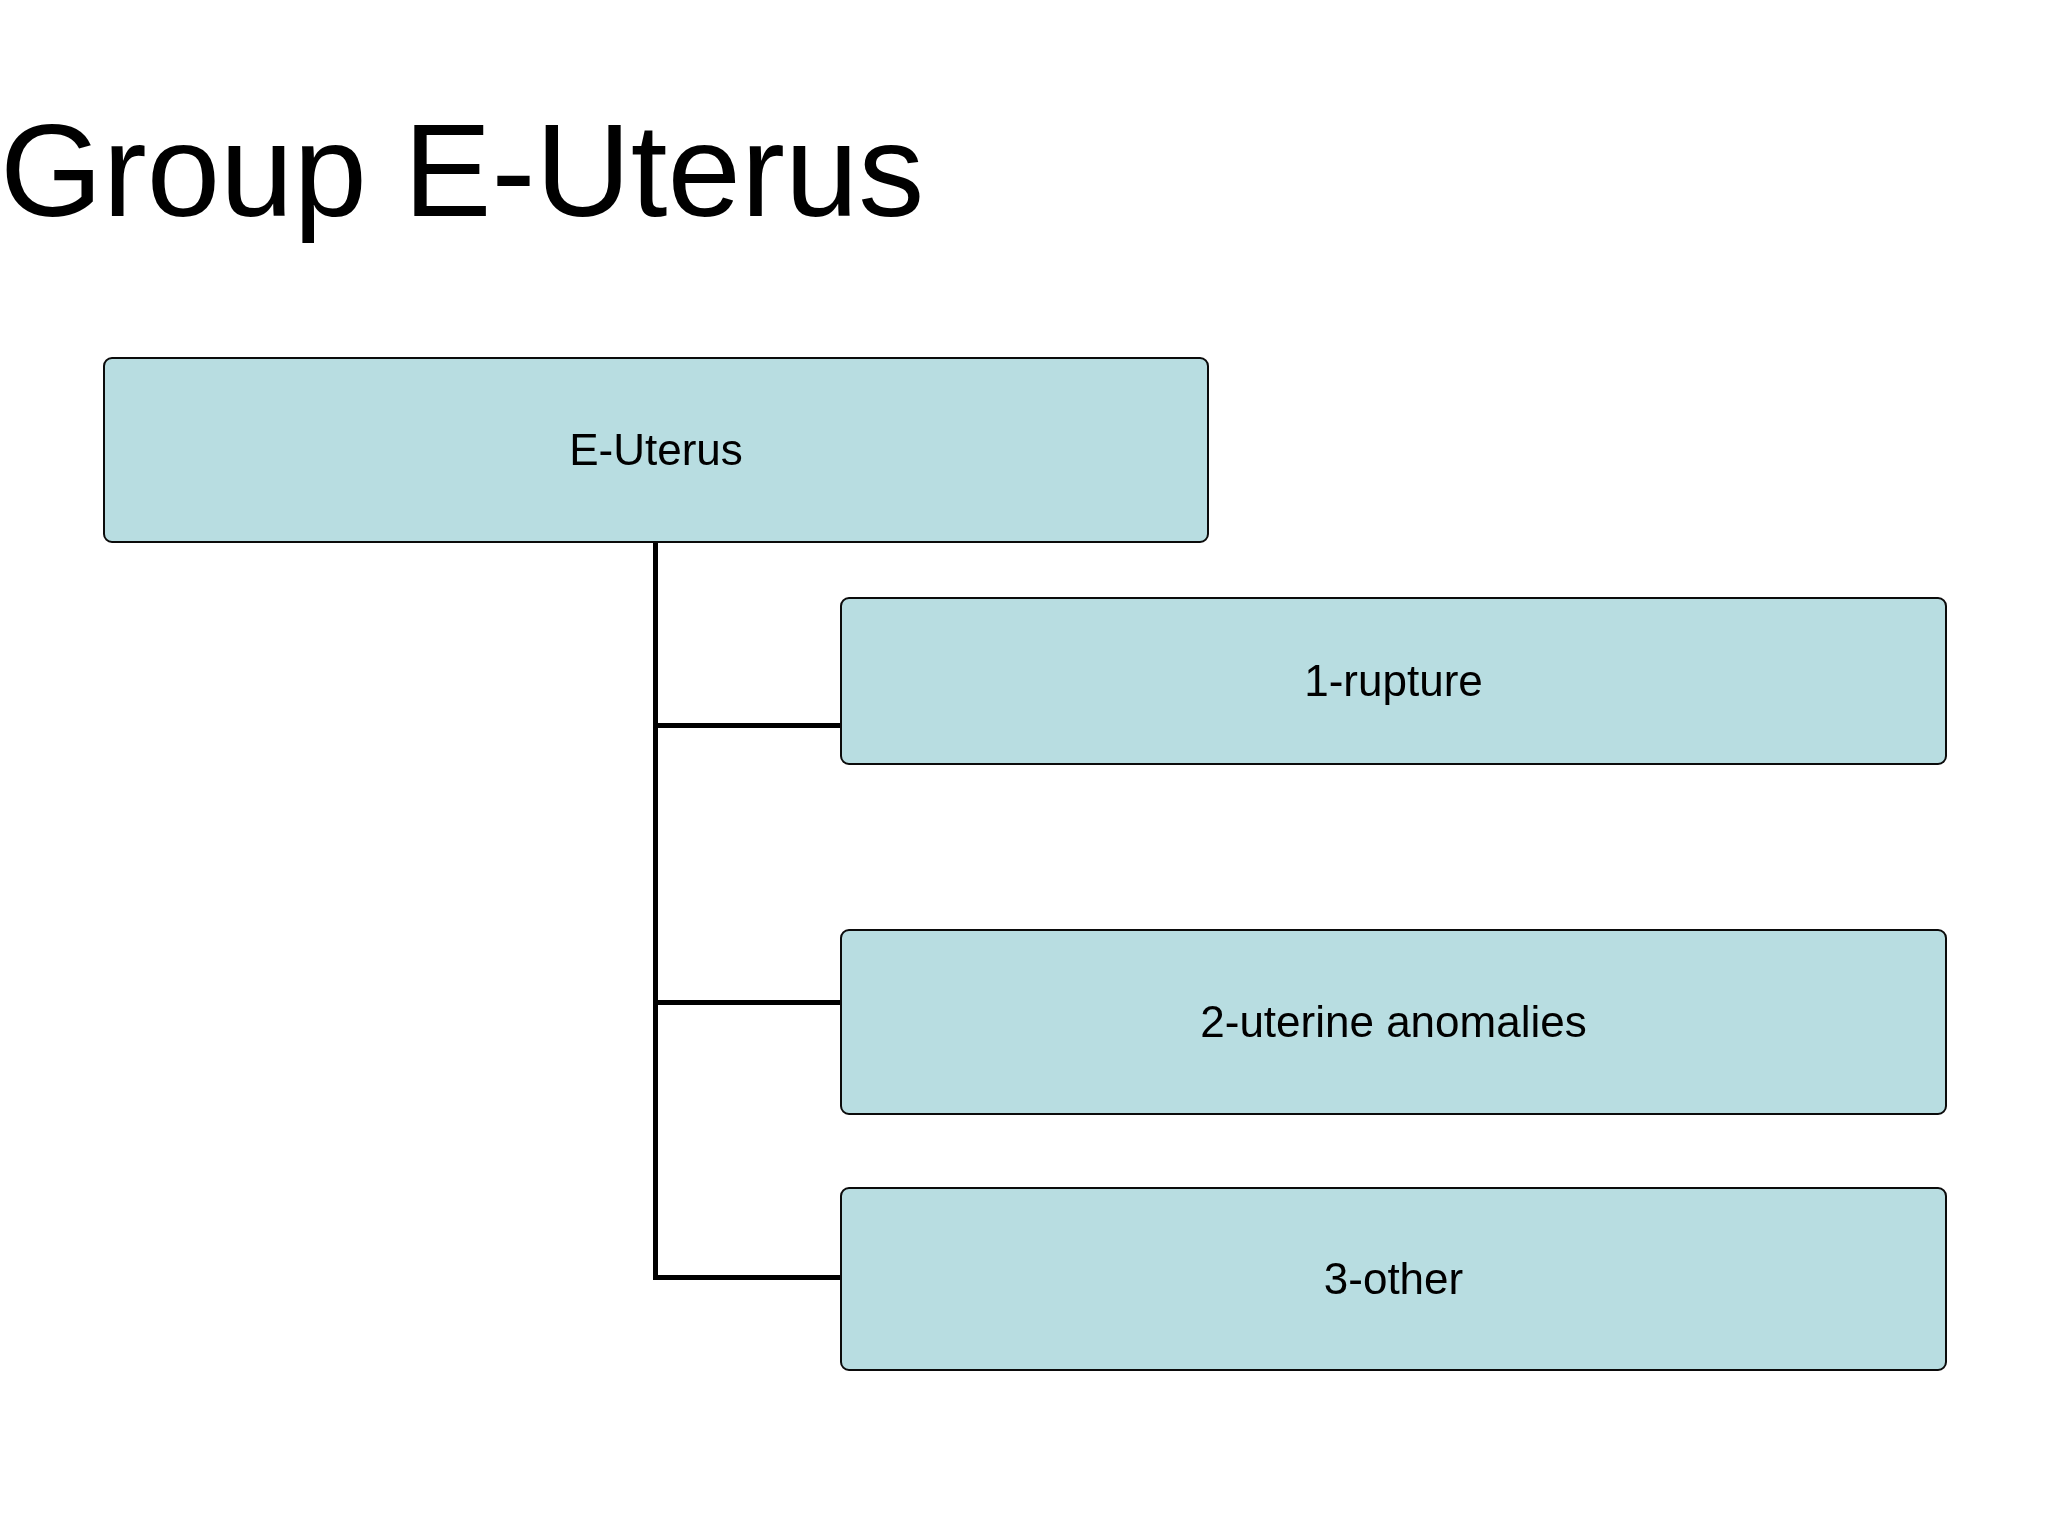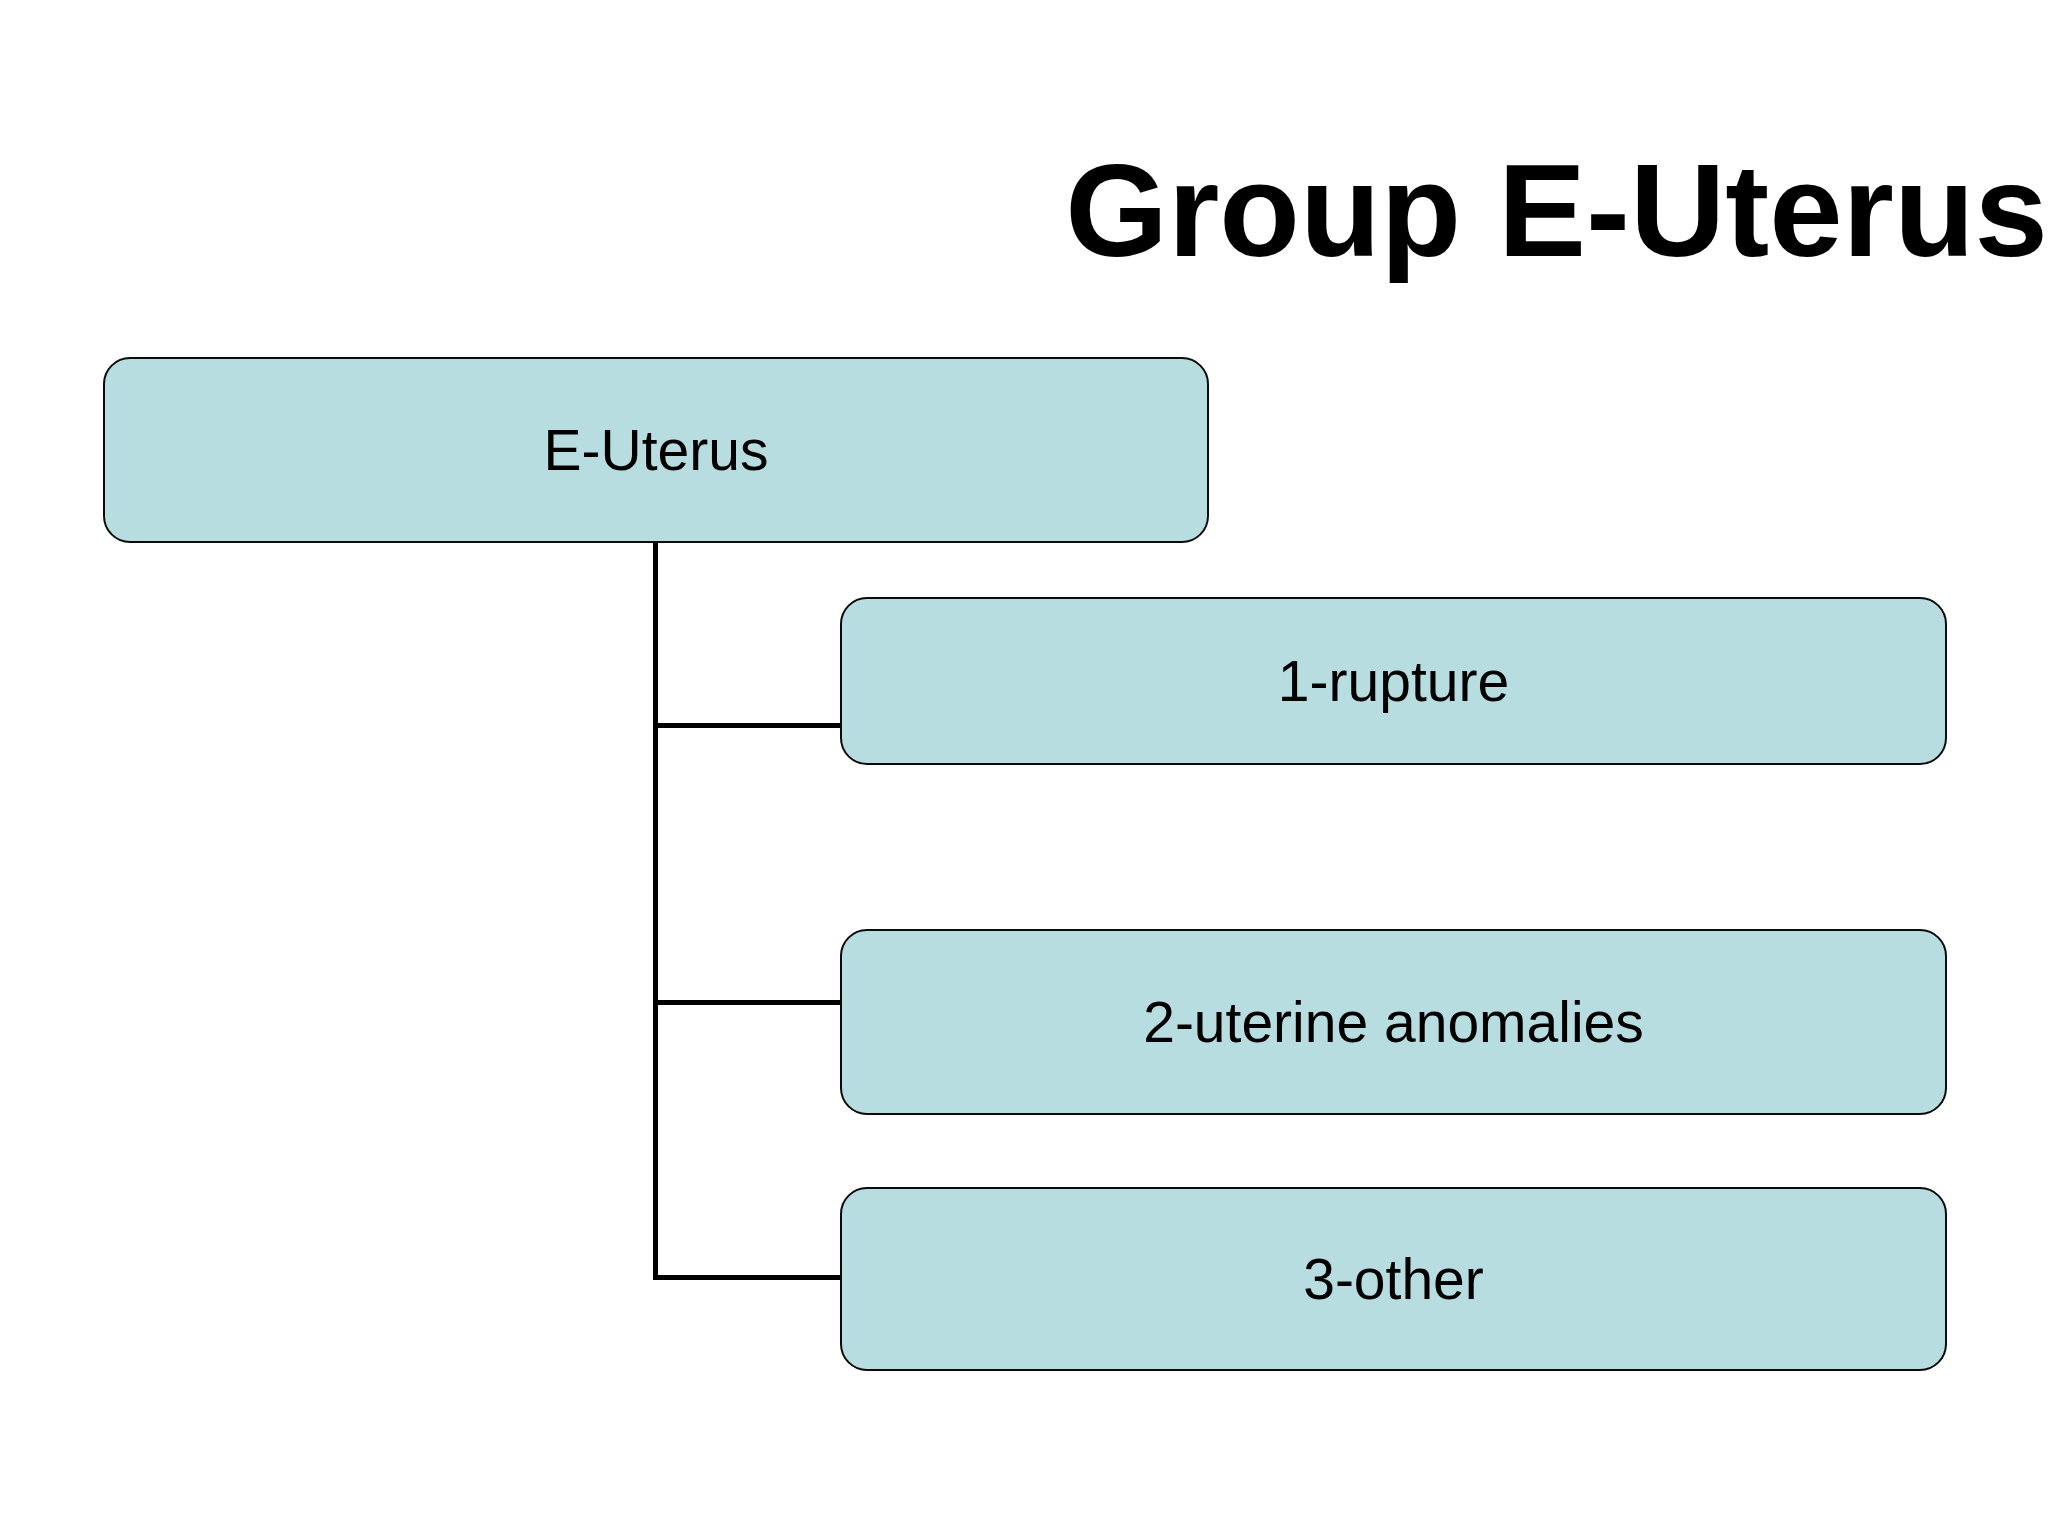--- a/index.html
+++ b/index.html
@@ -14,37 +14,36 @@
     background: #ffffff;
     font-family: "Liberation Sans", sans-serif;
     color: #000000;
     overflow: hidden;
   }
   .slide-title {
     position: absolute;
     top: 95px;
     left: 0;
     width: 100%;
-    text-align: right;
+    text-align: left;
     font-size: 132px;
     line-height: 1.15;
-    font-weight: 700;
+    font-weight: 400;
     white-space: nowrap;
-    margin-top: 40px;
   }
   .node {
     position: absolute;
     box-sizing: border-box;
     background: #b8dde1;
     border: 2.5px solid #0b0b0b;
-    border-radius: 27px;
+    border-radius: 9px;
     display: flex;
     align-items: center;
     justify-content: center;
-    font-size: 57px;
+    font-size: 44px;
   }
   .node-root { left: 103px; top: 357px;  width: 1106px; height: 186px; }
   .node-c1   { left: 840px; top: 597px;  width: 1107px; height: 168px; }
   .node-c2   { left: 840px; top: 929px;  width: 1107px; height: 186px; }
   .node-c3   { left: 840px; top: 1187px; width: 1107px; height: 184px; }
   .connector {
     position: absolute;
     background: #000000;
   }
   .conn-trunk { left: 653px; top: 543px;  width: 5px;   height: 737px; }

